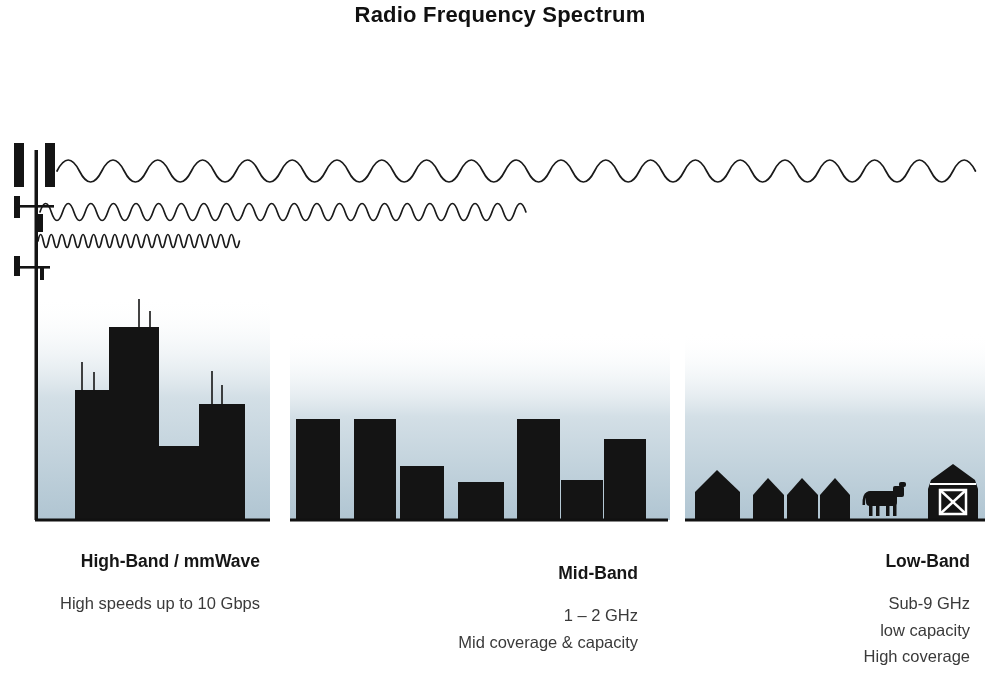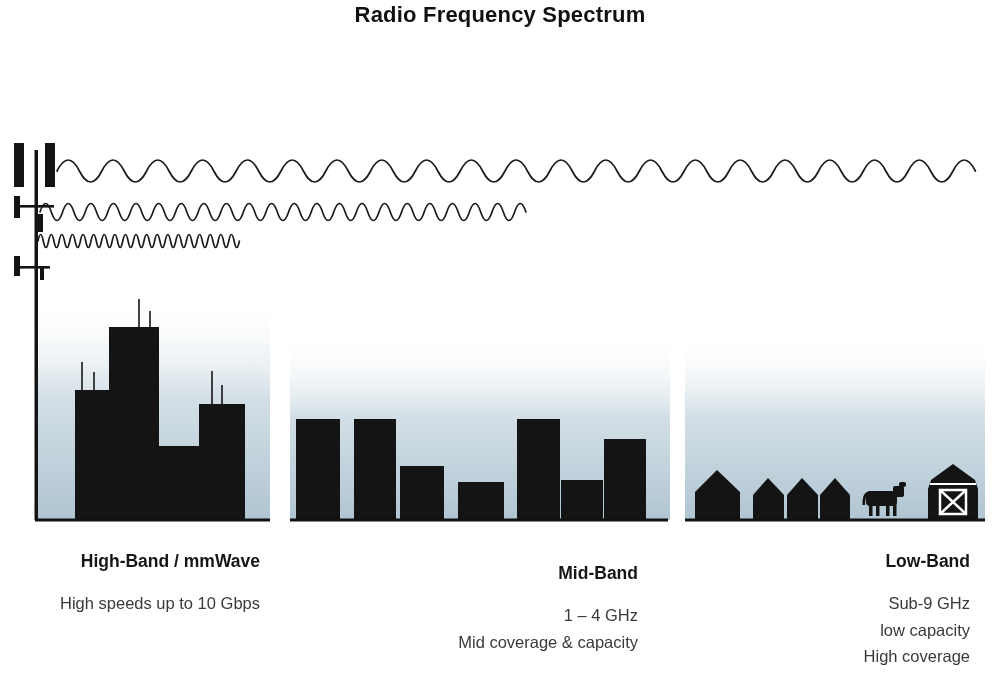--- a/index.html
+++ b/index.html
@@ -138,21 +138,21 @@
   <div class="band-col" style="left:20px; top:551px; width:240px;">
     <h2>High-Band / mmWave</h2>
     <div class="band-lines">
       <div>High speeds up to 10 Gbps</div>
     </div>
   </div>
 
   <div class="band-col" style="left:338px; top:563px; width:300px;">
     <h2>Mid-Band</h2>
     <div class="band-lines">
-      <div>1 – 4 GHz</div>
+      <div>1 – 2 GHz</div>
       <div>Mid coverage &amp; capacity</div>
     </div>
   </div>
 
   <div class="band-col" style="left:700px; top:551px; width:270px;">
     <h2>Low-Band</h2>
     <div class="band-lines">
       <div>Sub-9 GHz</div>
       <div>low capacity</div>
       <div>High coverage</div>

